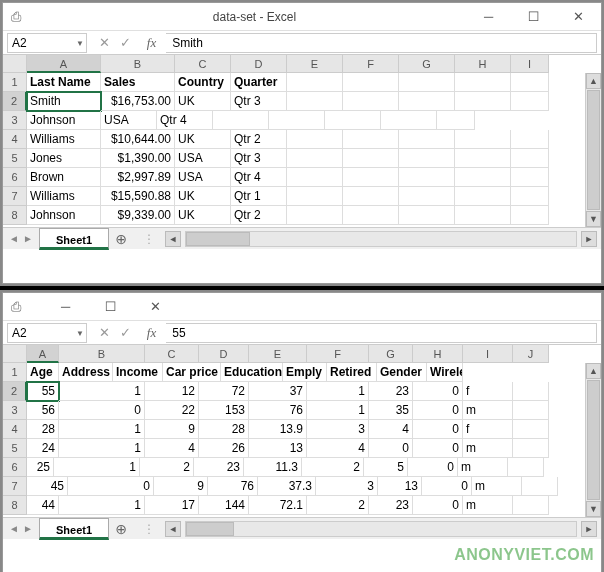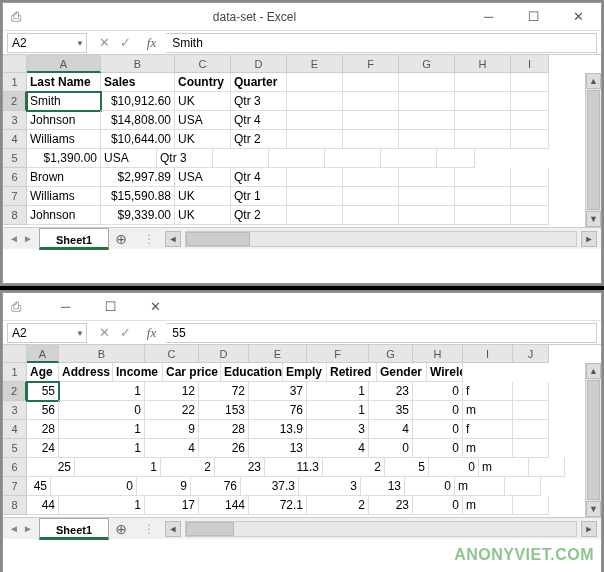--- a/index.html
+++ b/index.html
@@ -103,52 +103,52 @@
             <div class="cell hdr" style="width:56px">Country</div>
             <div class="cell hdr" style="width:56px">Quarter</div>
             <div class="cell hdr" style="width:56px"></div>
             <div class="cell hdr" style="width:56px"></div>
             <div class="cell hdr" style="width:56px"></div>
             <div class="cell hdr" style="width:56px"></div>
             <div class="cell hdr" style="width:38px"></div>
           </div>
           <div class="row">
             <div class="cell active" style="width:74px">Smith</div>
-            <div class="cell num" style="width:74px">$10,912.60</div>
+            <div class="cell num" style="width:74px">$16,753.00</div>
             <div class="cell" style="width:56px">UK</div>
             <div class="cell" style="width:56px">Qtr 3</div>
             <div class="cell" style="width:56px"></div>
             <div class="cell" style="width:56px"></div>
             <div class="cell" style="width:56px"></div>
             <div class="cell" style="width:56px"></div>
             <div class="cell" style="width:38px"></div>
           </div>
           <div class="row">
             <div class="cell" style="width:74px">Johnson</div>
-            <div class="cell num" style="width:74px">$14,808.00</div>
             <div class="cell" style="width:56px">USA</div>
             <div class="cell" style="width:56px">Qtr 4</div>
             <div class="cell" style="width:56px"></div>
             <div class="cell" style="width:56px"></div>
             <div class="cell" style="width:56px"></div>
             <div class="cell" style="width:56px"></div>
             <div class="cell" style="width:38px"></div>
           </div>
           <div class="row">
             <div class="cell" style="width:74px">Williams</div>
             <div class="cell num" style="width:74px">$10,644.00</div>
             <div class="cell" style="width:56px">UK</div>
             <div class="cell" style="width:56px">Qtr 2</div>
             <div class="cell" style="width:56px"></div>
             <div class="cell" style="width:56px"></div>
             <div class="cell" style="width:56px"></div>
             <div class="cell" style="width:56px"></div>
             <div class="cell" style="width:38px"></div>
           </div>
           <div class="row">
+            <div class="cell" style="width:74px">Jones</div>
             <div class="cell num" style="width:74px">$1,390.00</div>
             <div class="cell" style="width:56px">USA</div>
             <div class="cell" style="width:56px">Qtr 3</div>
             <div class="cell" style="width:56px"></div>
             <div class="cell" style="width:56px"></div>
             <div class="cell" style="width:56px"></div>
             <div class="cell" style="width:56px"></div>
             <div class="cell" style="width:38px"></div>
           </div>
           <div class="row">
@@ -307,33 +307,33 @@
             <div class="cell num" style="width:54px">4</div>
             <div class="cell num" style="width:50px">26</div>
             <div class="cell num" style="width:58px">13</div>
             <div class="cell num" style="width:62px">4</div>
             <div class="cell num" style="width:44px">0</div>
             <div class="cell num" style="width:50px">0</div>
             <div class="cell" style="width:50px">m</div>
             <div class="cell" style="width:36px"></div>
           </div>
           <div class="row">
-            <div class="cell num" style="width:48px">25</div>
+            <div class="cell num" style="width:27px">25</div>
             <div class="cell num" style="width:86px">1</div>
             <div class="cell num" style="width:54px">2</div>
             <div class="cell num" style="width:50px">23</div>
             <div class="cell num" style="width:58px">11.3</div>
             <div class="cell num" style="width:62px">2</div>
             <div class="cell num" style="width:44px">5</div>
             <div class="cell num" style="width:50px">0</div>
             <div class="cell" style="width:50px">m</div>
             <div class="cell" style="width:36px"></div>
           </div>
           <div class="row">
-            <div class="cell num" style="width:24px">45</div>
+            <div class="cell num" style="width:41px">45</div>
             <div class="cell num" style="width:86px">0</div>
             <div class="cell num" style="width:54px">9</div>
             <div class="cell num" style="width:50px">76</div>
             <div class="cell num" style="width:58px">37.3</div>
             <div class="cell num" style="width:62px">3</div>
             <div class="cell num" style="width:44px">13</div>
             <div class="cell num" style="width:50px">0</div>
             <div class="cell" style="width:50px">m</div>
             <div class="cell" style="width:36px"></div>
           </div>

